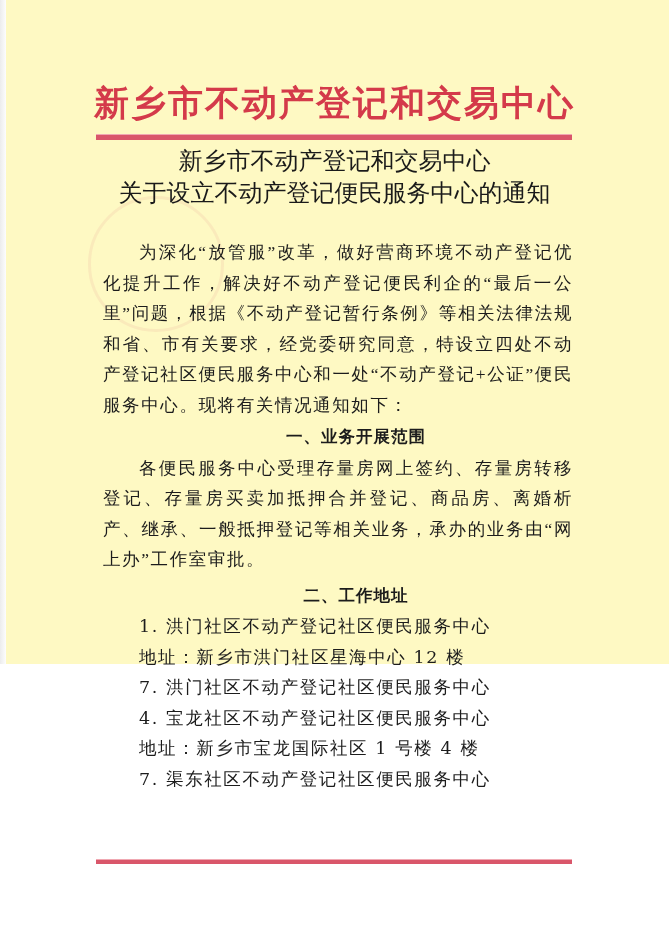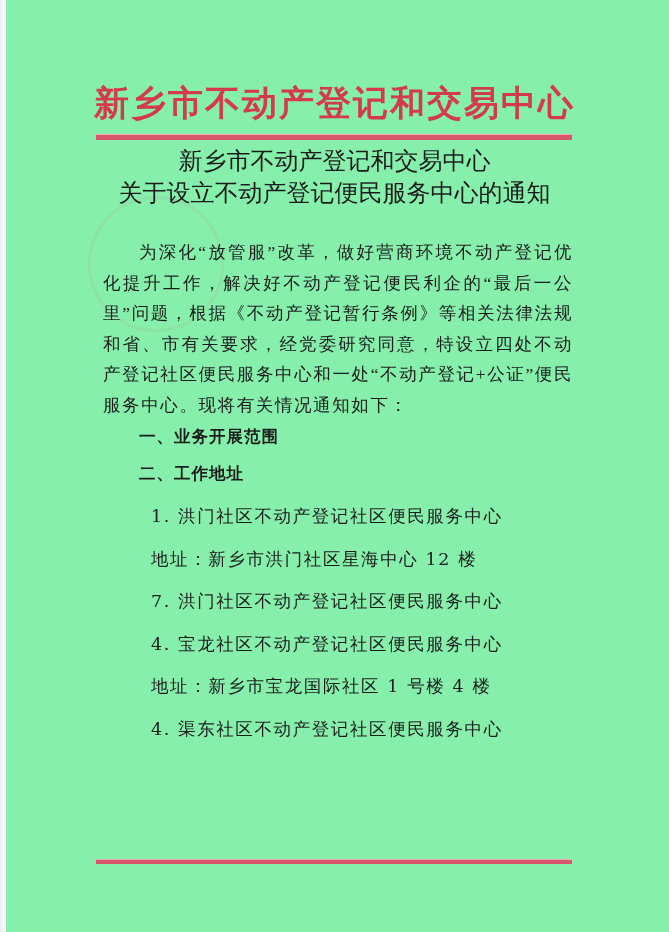--- a/index.html
+++ b/index.html
@@ -11,22 +11,22 @@
       width: 669px;
       height: 932px;
       position: relative;
       overflow: hidden;
       font-family: "DejaVu Serif", "Liberation Serif", serif;
       color: #1c1c1c;
     }
     .page {
       position: absolute;
       left: 0; top: 0;
-      width: 669px; height: 932px;
-      background: #86efac;
+      width: 669px; height: 664px;
+      background: #fef9c3;
     }
     .edge-left {
       position: absolute; left: 0; top: 0; bottom: 0; width: 6px;
       background: linear-gradient(to right, #ececec, #fdfdfd);
     }
     .red-header {
       position: absolute;
       left: 0; width: 669px;
       top: 80px;
       text-align: center;
@@ -77,23 +77,24 @@
       text-align: justify;
       font-family: Liberation Serif, serif;
     }
     .section-heading {
       margin: 0;
       padding-left: 36px;
       font-family: "DejaVu Sans", sans-serif;
       font-weight: bold;
       font-size: 16.5px;
       letter-spacing: 1px;
+      text-align: center;
     }
     .list-line {
-      margin: 12px;
+      margin: 0;
       padding-left: 36px;
       white-space: nowrap;
     }
   </style>
 </head>
 <body>
 
 <div class="page">
   <div class="edge-left"></div>
 
@@ -104,25 +105,26 @@
 
   <div class="title">
     <div>新乡市不动产登记和交易中心</div>
     <div>关于设立不动产登记便民服务中心的通知</div>
   </div>
 
   <div class="body-text" style="top: 237px;">
     <p class="para">为深化“放管服”改革，做好营商环境不动产登记优化提升工作，解决好不动产登记便民利企的“最后一公里”问题，根据《不动产登记暂行条例》等相关法律法规和省、市有关要求，经党委研究同意，特设立四处不动产登记社区便民服务中心和一处“不动产登记+公证”便民服务中心。现将有关情况通知如下：</p>
 
     <p class="section-heading" style="margin-top: 2px;">一、业务开展范围</p>
+    <p class="para">各便民服务中心受理存量房网上签约、存量房转移登记、存量房买卖加抵押合并登记、商品房、离婚析产、继承、一般抵押登记等相关业务，承办的业务由“网上办”工作室审批。</p>
 
     <p class="section-heading" style="margin-top: 6px;">二、工作地址</p>
 
     <p class="list-line">1. 洪门社区不动产登记社区便民服务中心</p>
     <p class="list-line">地址：新乡市洪门社区星海中心 12 楼</p>
     <p class="list-line">7. 洪门社区不动产登记社区便民服务中心</p>
     <p class="list-line">4. 宝龙社区不动产登记社区便民服务中心</p>
     <p class="list-line">地址：新乡市宝龙国际社区 1 号楼 4 楼</p>
-    <p class="list-line">4. 渠东社区不动产登记社区便民服务中心</p>
+    <p class="list-line">7. 渠东社区不动产登记社区便民服务中心</p>
   </div>
 
   <div class="red-rule bottom"></div>
 </div>
 
 </body></html>

